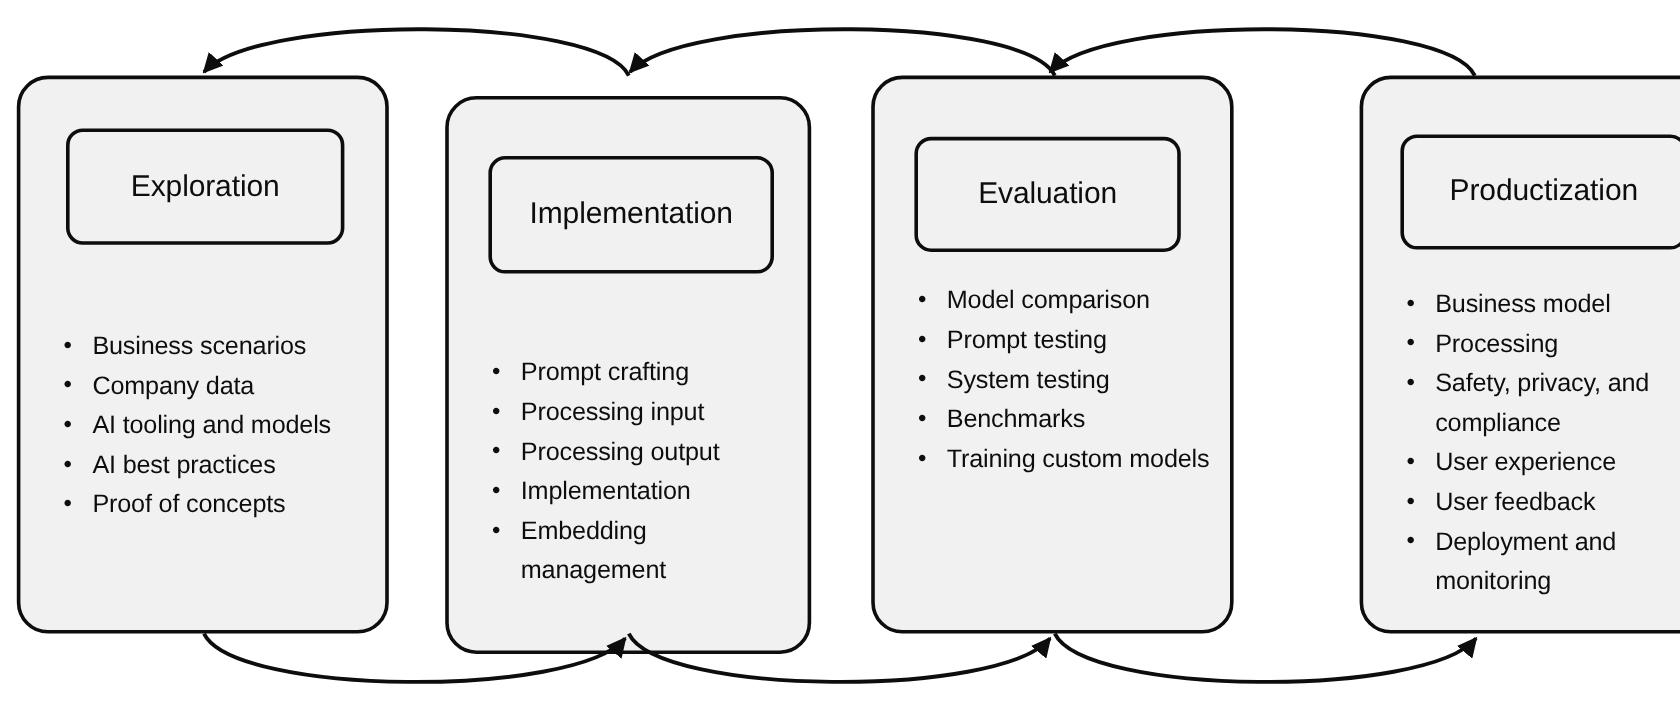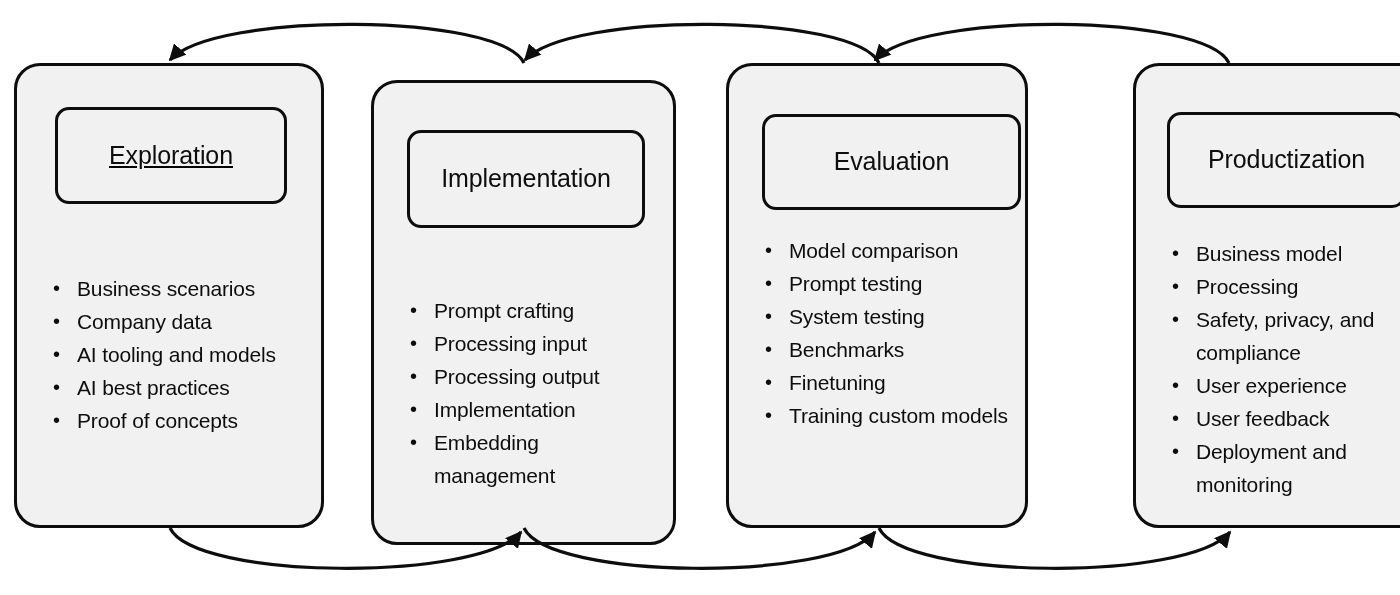--- a/index.html
+++ b/index.html
@@ -59,23 +59,23 @@
     position: absolute;
     background: #f1f1f1;
     border: 3px solid #0d0d0d;
     border-radius: 14px;
     box-sizing: border-box;
     display: flex;
     align-items: center;
     justify-content: center;
     text-align: center;
   }
-  .card-1 .card-header { left: 38px; top: 41px;  width: 232px; height: 97px; text-decoration: underline; }
+  .card-1 .card-header { left: 38px; top: 41px;  width: 232px; height: 97px; }
   .card-2 .card-header { left: 33px; top: 47px;  width: 238px; height: 98px; }
-  .card-3 .card-header { left: 33px; top: 48px;  width: 259px; height: 96px; }
+  .card-3 .card-header { left: 33px; top: 48px;  width: 222px; height: 96px; }
   .card-4 .card-header { left: 31px; top: 46px;  width: 239px; height: 96px; }
 
   .card-title {
     font-size: 25px;
     font-weight: 400;
     color: #0d0d0d;
     line-height: 1.1;
     letter-spacing: -0.1px;
   }
 
@@ -146,21 +146,20 @@
 
     <div class="card card-3">
       <div class="card-header">
         <span class="card-title">Evaluation</span>
       </div>
       <ul class="card-list">
         <li>Model comparison</li>
         <li>Prompt testing</li>
         <li>System testing</li>
         <li>Benchmarks</li>
-        <li>Finetuning</li>
         <li>Training custom models</li>
       </ul>
     </div>
 
     <div class="card card-4">
       <div class="card-header">
         <span class="card-title">Productization</span>
       </div>
       <ul class="card-list">
         <li>Business model</li>

